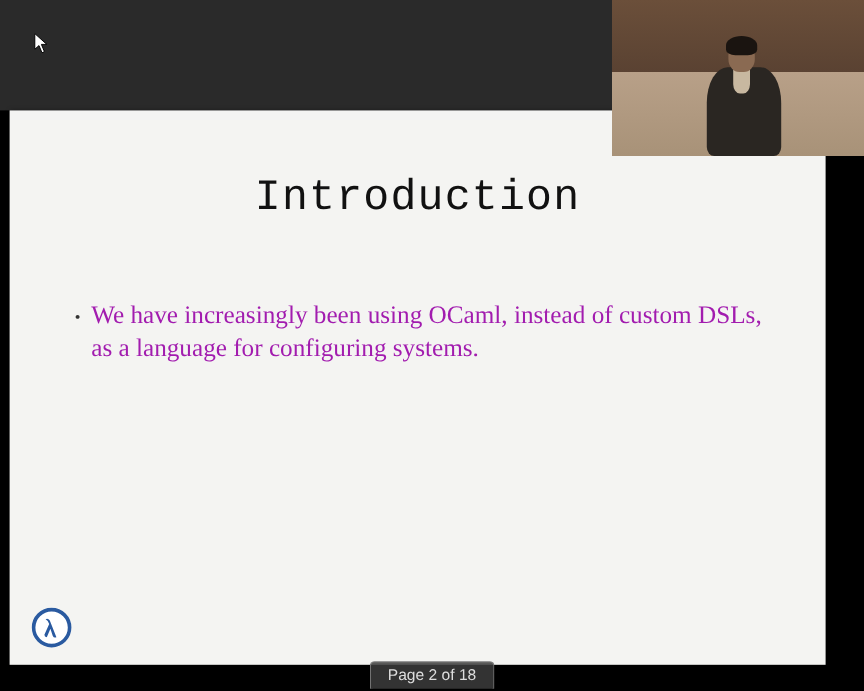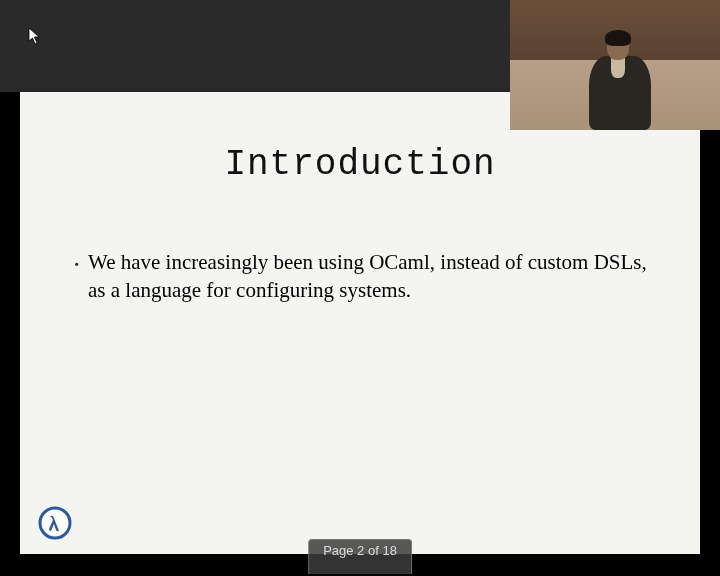--- a/index.html
+++ b/index.html
@@ -23,21 +23,21 @@
       position: absolute;
       top: 27px;
       left: 28px;
       width: 14px;
       height: 18px;
       pointer-events: none;
     }
     .slide-area {
       position: absolute;
       top: 92px;
-      left: 20px;
+      left: 8px;
       width: 680px;
       height: 462px;
       background: #f4f4f2;
       box-shadow: 0 0 4px rgba(0,0,0,0.3);
     }
     .slide-title {
       font-family: "Courier New", monospace;
       font-size: 36px;
       font-weight: normal;
       text-align: center;
@@ -46,21 +46,21 @@
       letter-spacing: 1px;
     }
     .bullets {
       margin-top: 64px;
       padding: 0 42px 0 52px;
     }
     .bullet {
       position: relative;
       font-size: 21px;
       line-height: 1.32;
-      color: #000000;
+      color: #a21caf;
       margin-bottom: 28px;
       padding-left: 16px;
     }
     .bullet::before {
       content: "·";
       position: absolute;
       left: 0;
       top: -2px;
       font-size: 28px;
       color: #333;
@@ -78,21 +78,21 @@
     }
     .page-pill {
       position: absolute;
       bottom: 2px;
       left: 50%;
       transform: translateX(-50%);
       background: rgba(60,60,60,0.85);
       color: #ddd;
       font-family: Arial, sans-serif;
       font-size: 13px;
-      padding: 3px 14px 16px;
+      padding: 3px 14px 4px;
       border-radius: 4px 4px 0 0;
       border: 1px solid #777;
       border-bottom: none;
     }
     .video-inset {
       position: absolute;
       top: 0;
       right: 0;
       width: 210px;
       height: 130px;

